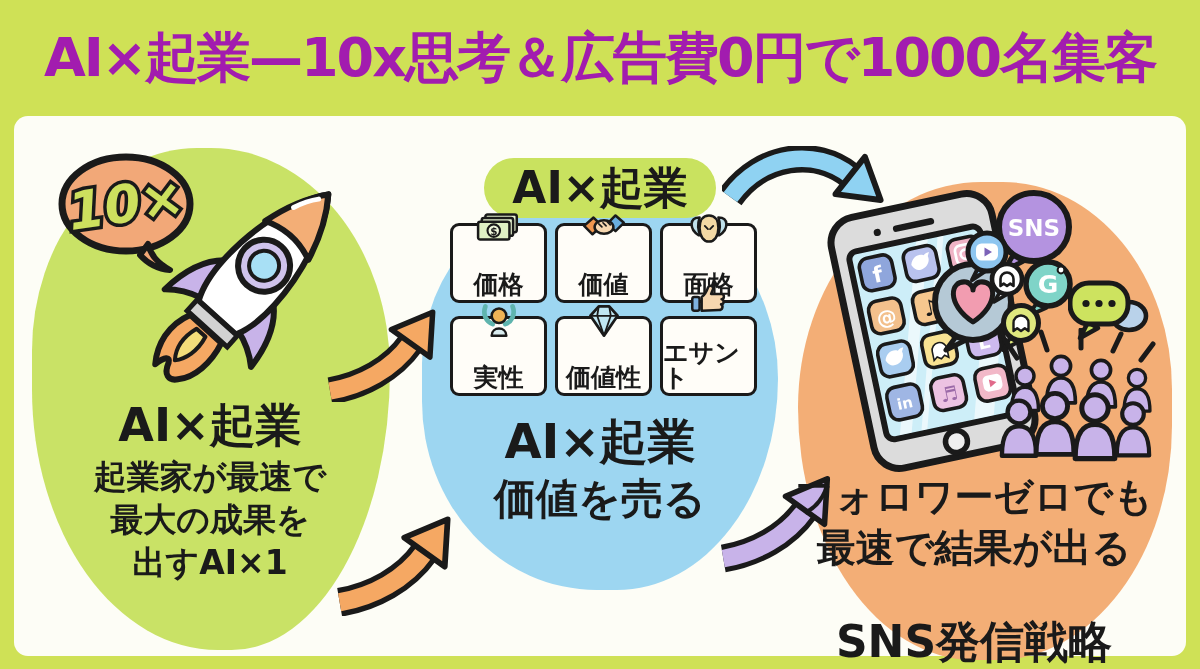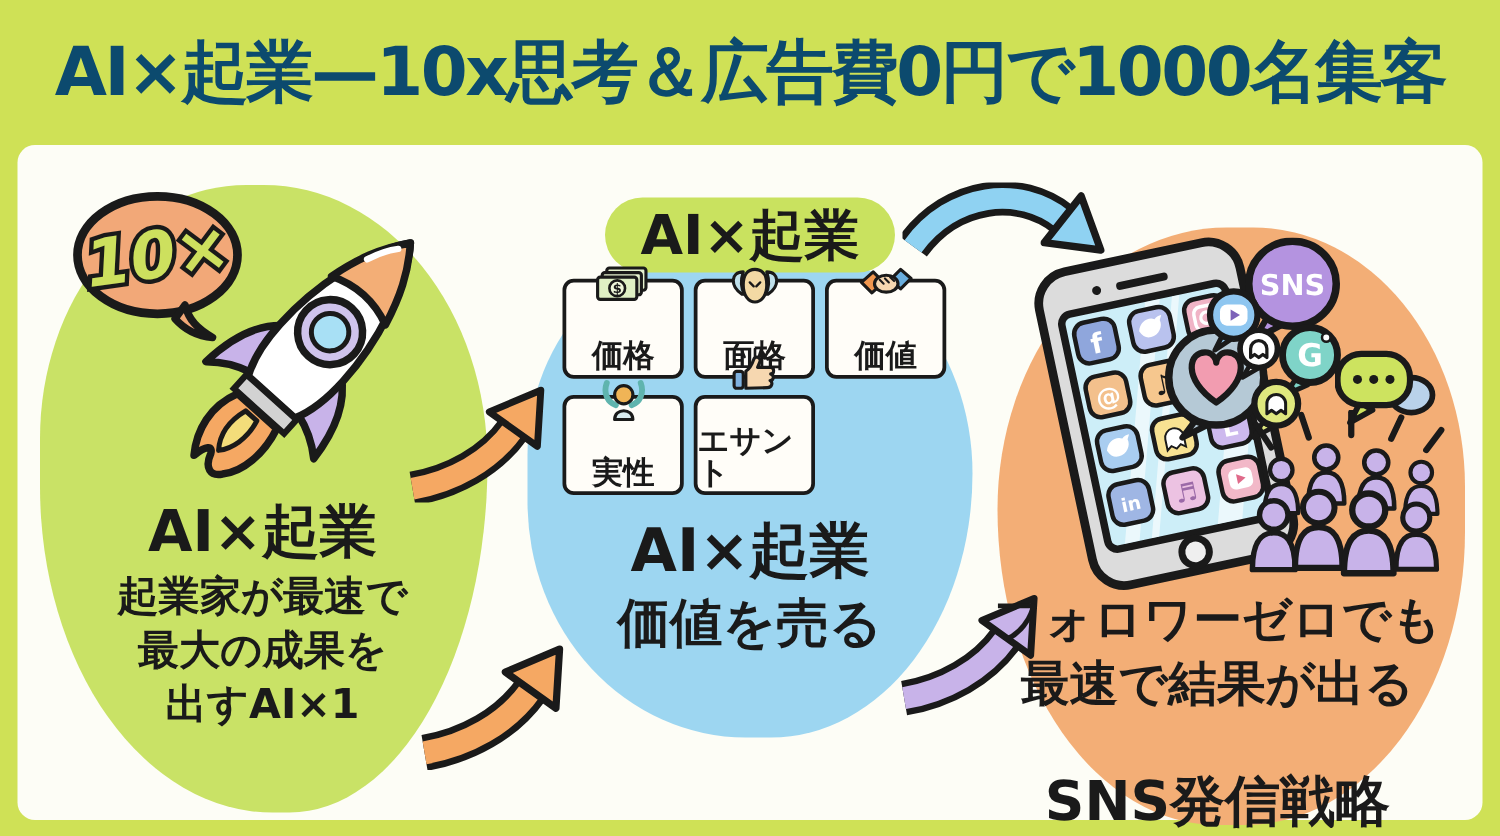--- a/index.html
+++ b/index.html
@@ -7,21 +7,21 @@
     position:relative;width:1200px;height:669px;overflow:hidden;
     background:#cfe156;
     font-family:"DejaVu Sans",sans-serif;
     color:#1a1a1a;
   }
   .title-band{
     position:absolute;left:0;top:0;width:1200px;height:116px;
     display:flex;align-items:center;justify-content:center;
   }
   .title-band .t{
-    font-size:54px;font-weight:800;letter-spacing:-2px;white-space:nowrap;color:#0c4a6e;
+    font-size:54px;font-weight:800;letter-spacing:-2px;white-space:nowrap;color:#a21caf;
   }
   .canvas{
     position:absolute;left:14px;top:116px;width:1172px;height:540px;
     background:#fdfdf6;border-radius:14px;
   }
   .blob{position:absolute;}
   .blob-left{left:32px;top:148px;width:358px;height:502px;background:#c9e266;
     border-radius:48% 52% 46% 54% / 42% 46% 58% 54%;}
   .blob-mid{left:422px;top:190px;width:356px;height:400px;background:#9dd6f1;
     border-radius:50% 50% 48% 52% / 46% 50% 56% 50%;}
@@ -134,49 +134,58 @@
           <rect x="2" y="11" width="30" height="17" rx="2" fill="#dff0c4" stroke="#1a1a1a" stroke-width="2.4"></rect>
           <circle cx="17" cy="19.5" r="6" fill="#eef6da" stroke="#1a1a1a" stroke-width="2"></circle>
           <text x="17" y="23.5" text-anchor="middle" font-size="10" font-weight="800" fill="#1a1a1a">$</text>
         </svg>
       </div>
       <div class="lbl">価格</div>
     </div>
     <div class="card">
       <div class="ic">
         <svg width="46" height="36" viewBox="0 0 44 34">
+          <polygon points="3,15 12,7 20,15 11,23" fill="#f0964e" stroke="#1a1a1a" stroke-width="2.4" stroke-linejoin="round"></polygon>
+          <polygon points="41,12 33,5 25,13 33,20" fill="#6aaede" stroke="#1a1a1a" stroke-width="2.4" stroke-linejoin="round"></polygon>
+          <ellipse cx="22" cy="16" rx="9" ry="6.5" fill="#f6d7b0" stroke="#1a1a1a" stroke-width="2.4"></ellipse>
+          <path d="M17,13 l3,3 M21,12 l3,3 M25,11 l3,3" fill="none" stroke="#1a1a1a" stroke-width="1.6" stroke-linecap="round"></path>
+        </svg>
+      </div>
+      <div class="lbl">価値</div>
+    </div>
+    <div class="card">
+      <div class="ic">
+        <svg width="46" height="36" viewBox="0 0 44 34">
           <path d="M12,24 C3,18 3,7 13,7 C11,13 11,19 14,24 Z" fill="#bfe0ea" stroke="#1a1a1a" stroke-width="2.4" stroke-linejoin="round"></path>
           <path d="M32,24 C41,18 41,7 31,7 C33,13 33,19 30,24 Z" fill="#bfe0ea" stroke="#1a1a1a" stroke-width="2.4" stroke-linejoin="round"></path>
           <path d="M22,5 C28,5 31,10 31,17 C31,25 27,30 22,30 C17,30 13,25 13,17 C13,10 16,5 22,5 Z" fill="#f3d9a4" stroke="#1a1a1a" stroke-width="2.4"></path>
           <path d="M18,15 L21,18 M26,15 L23,18" fill="none" stroke="#1a1a1a" stroke-width="1.8" stroke-linecap="round"></path>
         </svg>
       </div>
       <div class="lbl">面格</div>
     </div>
     <div class="card">
       <div class="ic">
         <svg width="46" height="36" viewBox="0 0 44 34">
-          <polygon points="3,15 12,7 20,15 11,23" fill="#f0964e" stroke="#1a1a1a" stroke-width="2.4" stroke-linejoin="round"></polygon>
-          <polygon points="41,12 33,5 25,13 33,20" fill="#6aaede" stroke="#1a1a1a" stroke-width="2.4" stroke-linejoin="round"></polygon>
-          <ellipse cx="22" cy="16" rx="9" ry="6.5" fill="#f6d7b0" stroke="#1a1a1a" stroke-width="2.4"></ellipse>
-          <path d="M17,13 l3,3 M21,12 l3,3 M25,11 l3,3" fill="none" stroke="#1a1a1a" stroke-width="1.6" stroke-linecap="round"></path>
-        </svg>
-      </div>
-      <div class="lbl">価値</div>
-    </div>
-    <div class="card">
-      <div class="ic">
-        <svg width="46" height="36" viewBox="0 0 44 34">
           <path d="M9,3 C6,11 10,18 16,20" fill="none" stroke="#5fb4ae" stroke-width="4.5" stroke-linecap="round"></path>
           <path d="M35,3 C38,11 34,18 28,20" fill="none" stroke="#5fb4ae" stroke-width="4.5" stroke-linecap="round"></path>
           <circle cx="22" cy="12" r="7" fill="#f0b456" stroke="#1a1a1a" stroke-width="2.4"></circle>
           <path d="M15,31 C15,22 29,22 29,31 Z" fill="#d9ecef" stroke="#1a1a1a" stroke-width="2.4" stroke-linejoin="round"></path>
         </svg>
       </div>
       <div class="lbl">実性</div>
+    </div>
+    <div class="card">
+      <div class="ic">
+        <svg width="46" height="36" viewBox="0 0 44 34">
+          <path d="M9,12 L17,3 L27,3 L35,12 L22,31 Z" fill="#bfe6f2" stroke="#1a1a1a" stroke-width="2.6" stroke-linejoin="round"></path>
+          <path d="M9,12 L35,12 M17,3 L15.5,12 L22,31 M27,3 L28.5,12 L22,31" fill="none" stroke="#1a1a1a" stroke-width="1.7"></path>
+        </svg>
+      </div>
+      <div class="lbl">価値性</div>
     </div>
     <div class="card">
       <div class="ic">
         <svg width="46" height="36" viewBox="0 0 44 34">
           <path d="M12,2 l2,5 M22,1 l0,5 M32,3 l-3,5" fill="none" stroke="#1a1a1a" stroke-width="2" stroke-linecap="round"></path>
           <rect x="6" y="18" width="7" height="13" rx="2" fill="#7fb2e0" stroke="#1a1a1a" stroke-width="2.4"></rect>
           <path d="M15,31 L15,18 C18,16 20,12 21,9 C22,6 26,7 26,10 L24,15 L34,15 C37,15 37,20 34,20 C37,21 36.5,25 33.5,25 C36,26.5 35,30.5 31.5,30.5 Z" fill="#f6d7b0" stroke="#1a1a1a" stroke-width="2.4" stroke-linejoin="round"></path>
         </svg>
       </div>
       <div class="lbl">エサント</div>

